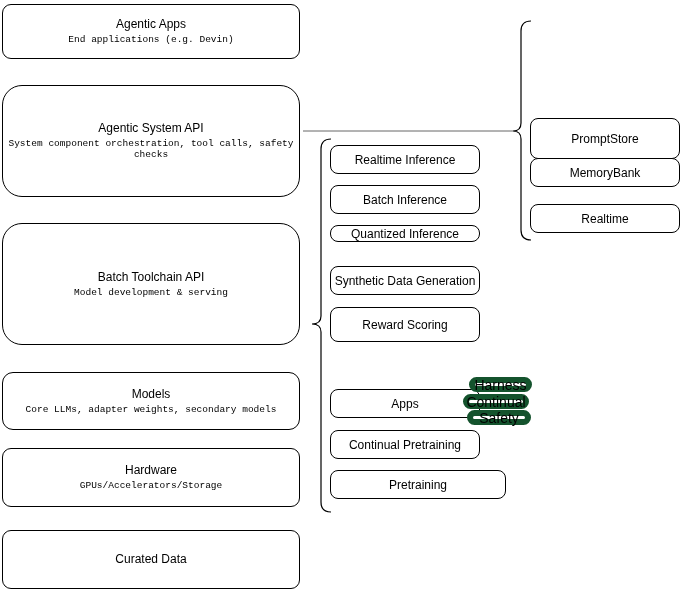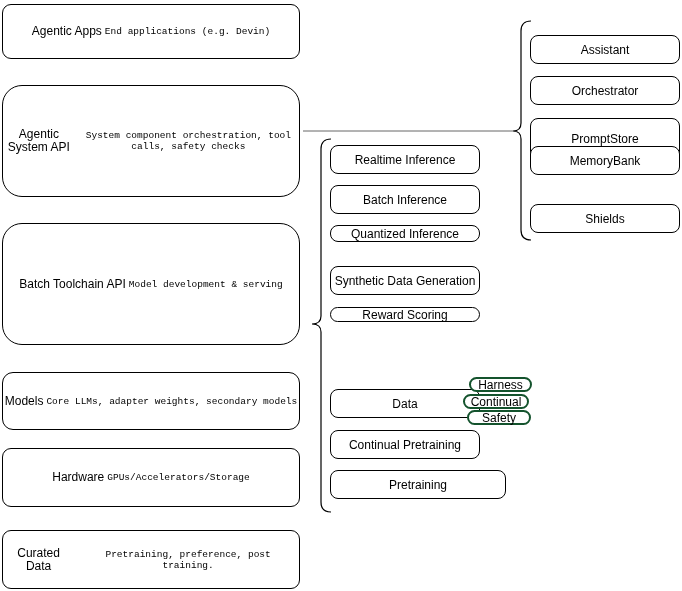--- a/index.html
+++ b/index.html
@@ -13,45 +13,45 @@
   }
   .overlay{
     position:absolute;left:0;top:0;z-index:1;pointer-events:none;
   }
   
   .lbox{
     position:absolute;z-index:2;
     box-sizing:border-box;
     background:#ffffff;
     border:1px solid #000000;
-    display:flex;flex-direction:row;align-items:center;justify-content:center;
+    display:flex;flex-direction:column;justify-content:center;
     text-align:center;
     gap:3px;
   }
   .ltitle{font-size:12px;line-height:13px;}
   .lsub{font-size:9.5px;line-height:11px;font-family:Liberation Mono, monospace;}
   
   .nbox{
     position:absolute;z-index:2;
     box-sizing:border-box;
     background:#ffffff;
     border:1px solid #000000;
     border-radius:8px;
     display:flex;align-items:center;justify-content:center;
     font-size:12px;text-align:center;
   }
   
   .pill{
     position:absolute;z-index:3;
     box-sizing:border-box;
     background:#ffffff;
-    border:2px solid #14532d;
+    border:6px solid #14532d;
     border-radius:8px;
     display:flex;align-items:center;justify-content:center;
-    font-size:12px;text-align:center;
+    font-size:14px;text-align:center;
   }
 </style>
 </head>
 <body>
 
 <div class="canvas">
 
   <svg class="overlay" width="682" height="591" viewBox="0 0 682 591">
     <line x1="303" y1="131" x2="513" y2="131" stroke="#666666" stroke-width="1"></line>
     <path d="M 331 139 Q 321 139 321 149 L 321 316 Q 321 324 312 324 Q 321 324 321 332 L 321 502 Q 321 512 331 512" fill="none" stroke="#000000" stroke-width="1.2"></path>
@@ -78,35 +78,32 @@
     <div class="lsub">Core LLMs, adapter weights, secondary models</div>
   </div>
 
   <div class="lbox" style="left:2px;top:448px;width:298px;height:59px;border-radius:9px">
     <div class="ltitle">Hardware</div>
     <div class="lsub">GPUs/Accelerators/Storage</div>
   </div>
 
   <div class="lbox" style="left:2px;top:530px;width:298px;height:59px;border-radius:9px">
     <div class="ltitle">Curated Data</div>
-    <div class="lsub">Pretraining, preference, post training.</div>
   </div>
 
   <div class="nbox" style="left:330px;top:145px;width:150px;height:29px">Realtime Inference</div>
   <div class="nbox" style="left:330px;top:185px;width:150px;height:29px">Batch Inference</div>
   <div class="nbox" style="left:330px;top:225px;width:150px;height:17px">Quantized Inference</div>
   <div class="nbox" style="left:330px;top:266px;width:150px;height:29px">Synthetic Data Generation</div>
-  <div class="nbox" style="left:330px;top:307px;width:150px;height:15px">Reward Scoring</div>
-  <div class="nbox" style="left:330px;top:389px;width:150px;height:29px">Data</div>
+  <div class="nbox" style="left:330px;top:307px;width:150px;height:35px">Reward Scoring</div>
+  <div class="nbox" style="left:330px;top:389px;width:150px;height:29px">Apps</div>
   <div class="nbox" style="left:330px;top:430px;width:150px;height:29px">Continual Pretraining</div>
   <div class="nbox" style="left:330px;top:470px;width:176px;height:29px">Pretraining</div>
 
   <div class="pill" style="left:469px;top:377px;width:63px;height:15px">Harness</div>
   <div class="pill" style="left:463px;top:394px;width:66px;height:15px">Continual</div>
   <div class="pill" style="left:467px;top:410px;width:64px;height:15px">Safety</div>
 
-  <div class="nbox" style="left:530px;top:35px;width:150px;height:29px">Assistant</div>
-  <div class="nbox" style="left:530px;top:76px;width:150px;height:29px">Orchestrator</div>
   <div class="nbox" style="left:530px;top:118px;width:150px;height:41px">PromptStore</div>
-  <div class="nbox" style="left:530px;top:146px;width:150px;height:29px">MemoryBank</div>
-  <div class="nbox" style="left:530px;top:204px;width:150px;height:29px">Shields</div>
+  <div class="nbox" style="left:530px;top:158px;width:150px;height:29px">MemoryBank</div>
+  <div class="nbox" style="left:530px;top:204px;width:150px;height:29px">Realtime</div>
 
 </div>
 
 </body></html>

